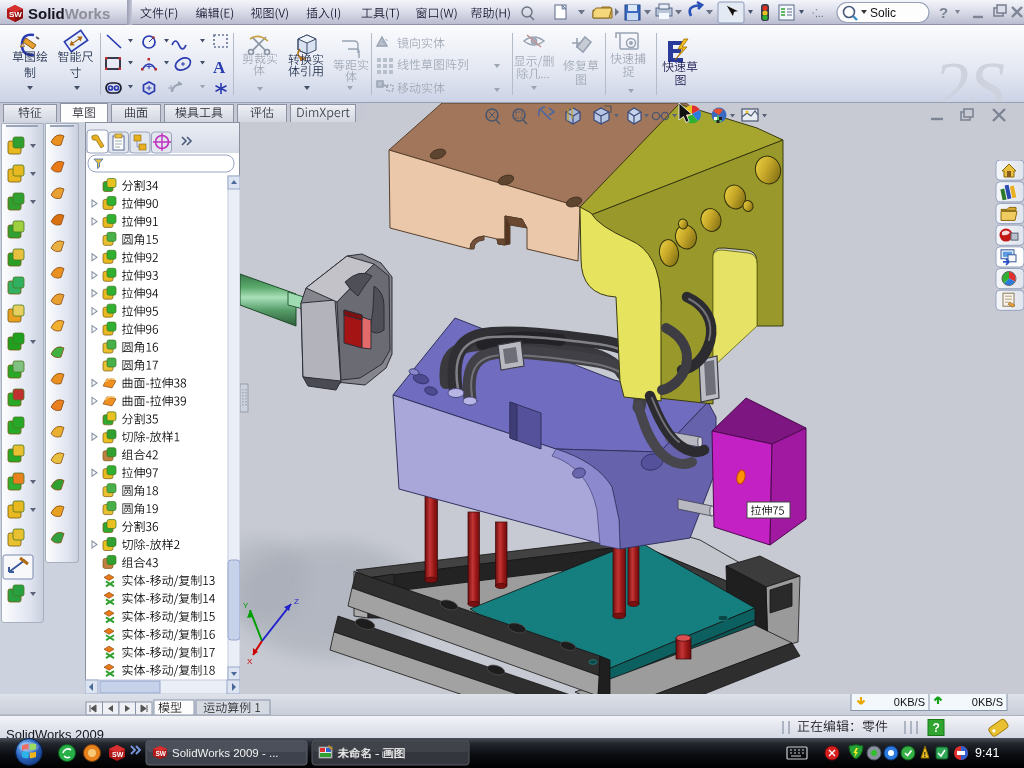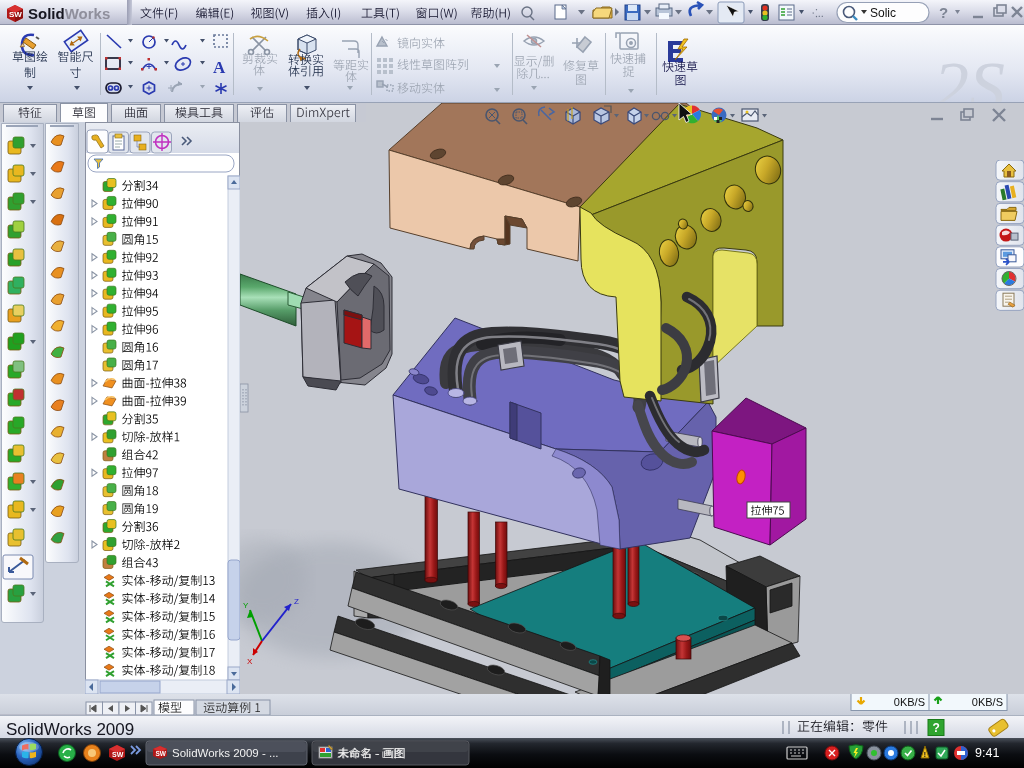--- a/index.html
+++ b/index.html
@@ -826,21 +826,21 @@
  <g>
       <rect x="851" y="-1" width="156" height="17.5" fill="#f2f8fc" stroke="#8896ac"></rect>
       <line x1="929" y1="-1" x2="929" y2="16.5" stroke="#8896ac"></line>
   <path d="M861 3 v7 m0 0 l-3.5 -3.5 m3.5 3.5 l3.5 -3.5" stroke="#e8a800" stroke-width="2.2" fill="none"></path>
   <path d="M938 10 v-7 m0 0 l-3.5 3.5 m3.5 -3.5 l3.5 3.5" stroke="#18a018" stroke-width="2.2" fill="none"></path>
   <text x="925" y="11.5" font-size="11" text-anchor="end" fill="#111">0KB/S</text>
   <text x="1003" y="11.5" font-size="11" text-anchor="end" fill="#111">0KB/S</text>
     </g>
 </svg>
 <div class="abs" style="left:0;top:715px;width:1024px;height:23px;background:linear-gradient(#f3f4f8,#d5d9e4);border-top:1px solid #aab2c0">
- <div class="abs" style="left:6px;top:4px;font-size:17px;color:#15151f">SolidWorks 2009</div>
+ <div class="abs" style="left:6px;top:11px;font-size:13px;color:#15151f">SolidWorks 2009</div>
  <svg class="abs" style="left:770px;top:0" width="254" height="23">
   <path d="M13 5 v13 M19 5 v13 M135 5 v13 M141 5 v13 M147 5 v13" stroke="#9aa2b2" stroke-width="1.5"></path>
   <rect x="158" y="3.5" width="16" height="16" fill="#2fa42f" stroke="#1a7a1a"></rect>
       <text x="162.5" y="16" font-size="12" font-weight="bold" fill="#fff">?</text>
   <g transform="rotate(-35 228 12)">
         <rect x="219" y="7" width="19" height="10" rx="3" fill="#e8c030" stroke="#a88010"></rect>
         <circle cx="223" cy="12" r="1.6" fill="#fff"></circle>
       </g>
  </svg>
 </div>

